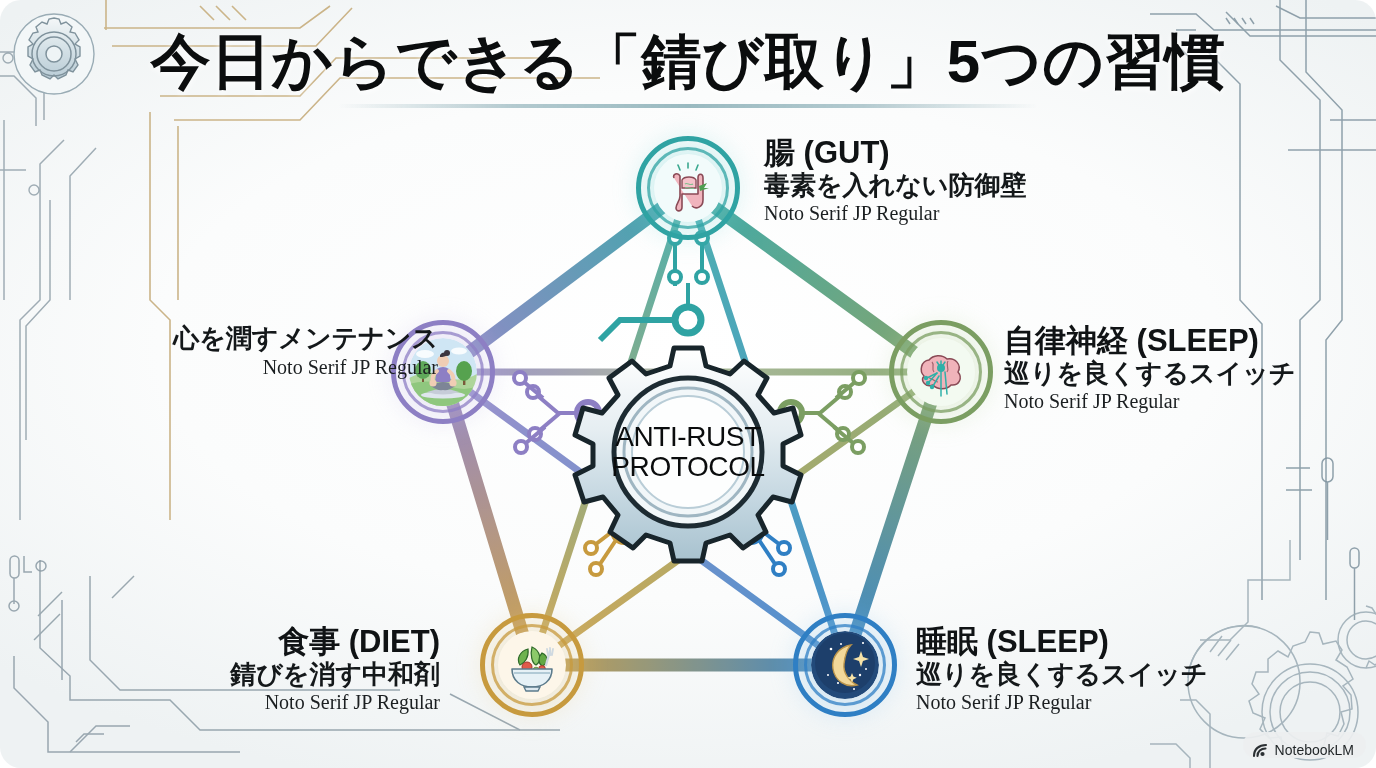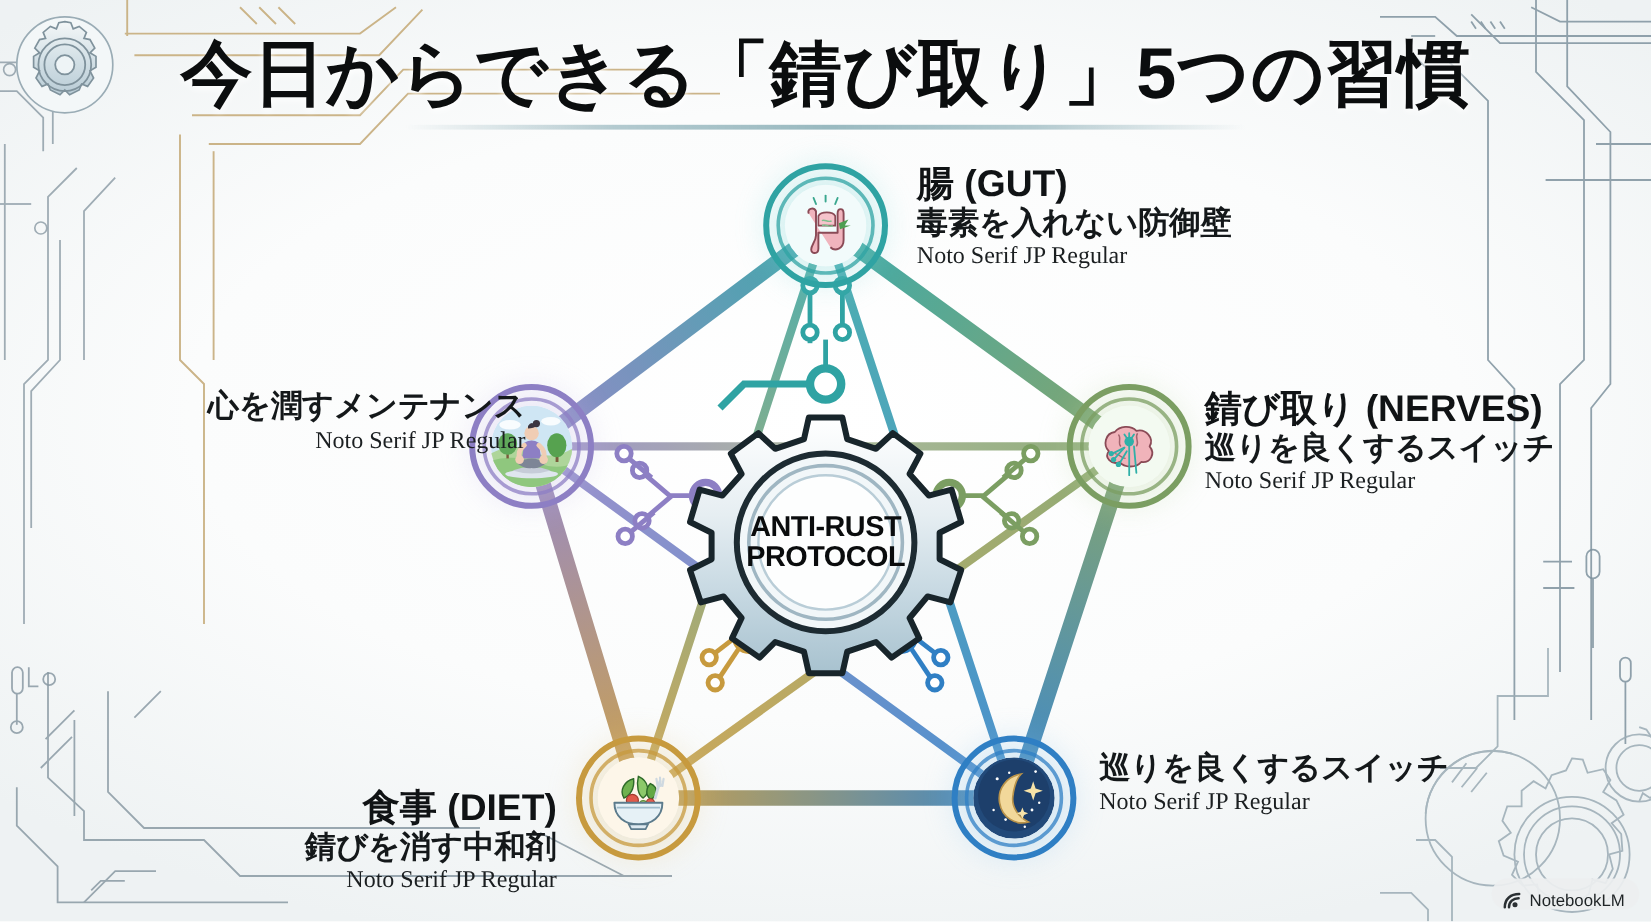--- a/index.html
+++ b/index.html
@@ -12,20 +12,21 @@
     font-family: "Liberation Sans", sans-serif;
   }
   #slide {
     position: relative;
     width: 1376px;
     height: 768px;
     overflow: hidden;
     background:
       radial-gradient(ellipse 70% 60% at 50% 45%, #ffffff 0%, #fbfcfc 55%, #eef2f3 100%),
       linear-gradient(135deg, #f7f7f2 0%, #ffffff 28%, #ffffff 62%, #e9eef0 100%);
+    border-radius: 21px;
   }
   
   .decor {
     position: absolute;
     inset: 0;
     pointer-events: none;
   }
   .decor svg { display:block; width:1376px; height:768px; }
 
   
@@ -124,22 +125,22 @@
     left: 688px; top: 452px;
     width: 232px; height: 232px;
     transform: translate(-50%, -50%);
   }
   #center-gear svg { display:block; width:100%; height:100%; }
   #center-text {
     position: absolute;
     left: 688px; top: 452px;
     transform: translate(-50%, -50%);
     text-align: center;
-    font-size: 24px;
-    font-weight: 700;
+    font-size: 28px;
+    font-weight: 400;
     line-height: 1.06;
     letter-spacing: -0.4px;
     color: #0a0c0d;
     white-space: nowrap;
   }
 
   
   #watermark {
     position: absolute;
     right: 10px; bottom: 10px;
@@ -484,21 +485,21 @@
         <g fill="#2fb0a8">
           <circle cx="34" cy="30" r="4"></circle>
           <circle cx="21" cy="45" r="2.2"></circle>
           <circle cx="19" cy="40" r="2.2"></circle>
           <circle cx="25" cy="49" r="2.2"></circle>
         </g>
       </svg>
     </div>
   </div>
   <div class="label align-left" style="left:1004px; top:324px;">
-    <div class="l1">錆び取り (NERVES)</div>
+    <div class="l1">自律神経 (SLEEP)</div>
     <div class="l2">巡りを良くするスイッチ</div>
     <div class="l3">Noto Serif JP Regular</div>
   </div>
 
   <div class="node" style="left:443px; top:372px; color:#8d7fc4;">
     <div class="ring-glow" style="background:radial-gradient(circle,#c4bbe6 0%, rgba(196,187,230,0) 70%);"></div>
     <div class="ring-outer"></div>
     <div class="ring-inner"></div>
     <div class="disc">
       <svg viewBox="0 0 68 68" xmlns="http://www.w3.org/2000/svg">
@@ -565,20 +566,21 @@
           <circle cx="17" cy="44" r="1"></circle>
           <circle cx="55" cy="38" r="1"></circle>
           <circle cx="30" cy="13" r="1"></circle>
           <circle cx="52" cy="12" r="1.1"></circle>
           <circle cx="43" cy="58" r="1"></circle>
         </g>
       </svg>
     </div>
   </div>
   <div class="label align-left" style="left:916px; top:625px;">
+    <div class="l1">睡眠 (SLEEP)</div>
     <div class="l2">巡りを良くするスイッチ</div>
     <div class="l3">Noto Serif JP Regular</div>
   </div>
 
   <div class="node" style="left:532px; top:665px; color:#c79a3e;">
     <div class="ring-glow" style="background:radial-gradient(circle,#e5c98a 0%, rgba(229,201,138,0) 70%);"></div>
     <div class="ring-outer"></div>
     <div class="ring-inner"></div>
     <div class="disc">
       <svg viewBox="0 0 68 68" xmlns="http://www.w3.org/2000/svg">
@@ -594,21 +596,21 @@
         </g>
         <circle cx="29" cy="36" r="5" fill="#e05a4a" stroke="#a33a2e" stroke-width="1"></circle>
         <circle cx="44" cy="38" r="3.4" fill="#e35c4c" stroke="#a33a2e" stroke-width="0.9"></circle>
         <circle cx="38" cy="39" r="2.8" fill="#a9d06c" stroke="#5e8c38" stroke-width="0.9"></circle>
         <path fill="#e6f1f6" stroke="#5c7b8c" stroke-width="1.6" stroke-linejoin="round" d="M14 38 L54 38 C54 50, 45 56, 34 56 C23 56, 14 50, 14 38 Z"></path>
         <path d="M16 42 L52 42" stroke="#9fbccb" stroke-width="1.4"></path>
         <path fill="#dde9f0" stroke="#5c7b8c" stroke-width="1.4" d="M26 56 L42 56 L40 60 L28 60 Z"></path>
       </svg>
     </div>
   </div>
-  <div class="label align-right" style="right:912px; top:625px;margin-top:31px;">
+  <div class="label align-right" style="right:936px; top:625px;">
     <div class="l1">食事 (DIET)</div>
     <div class="l2">錆びを消す中和剤</div>
     <div class="l3">Noto Serif JP Regular</div>
   </div>
 
   <div id="watermark">
     <span>
       <svg width="17" height="15" viewBox="0 0 17 15" xmlns="http://www.w3.org/2000/svg">
         <path d="M2 13 C2 6, 7 2, 14 2" fill="none" stroke="#2b3033" stroke-width="2.1" stroke-linecap="round"></path>
         <path d="M5.5 13 C5.5 8.5, 9 5.5, 13.5 5.5" fill="none" stroke="#2b3033" stroke-width="2.1" stroke-linecap="round"></path>

